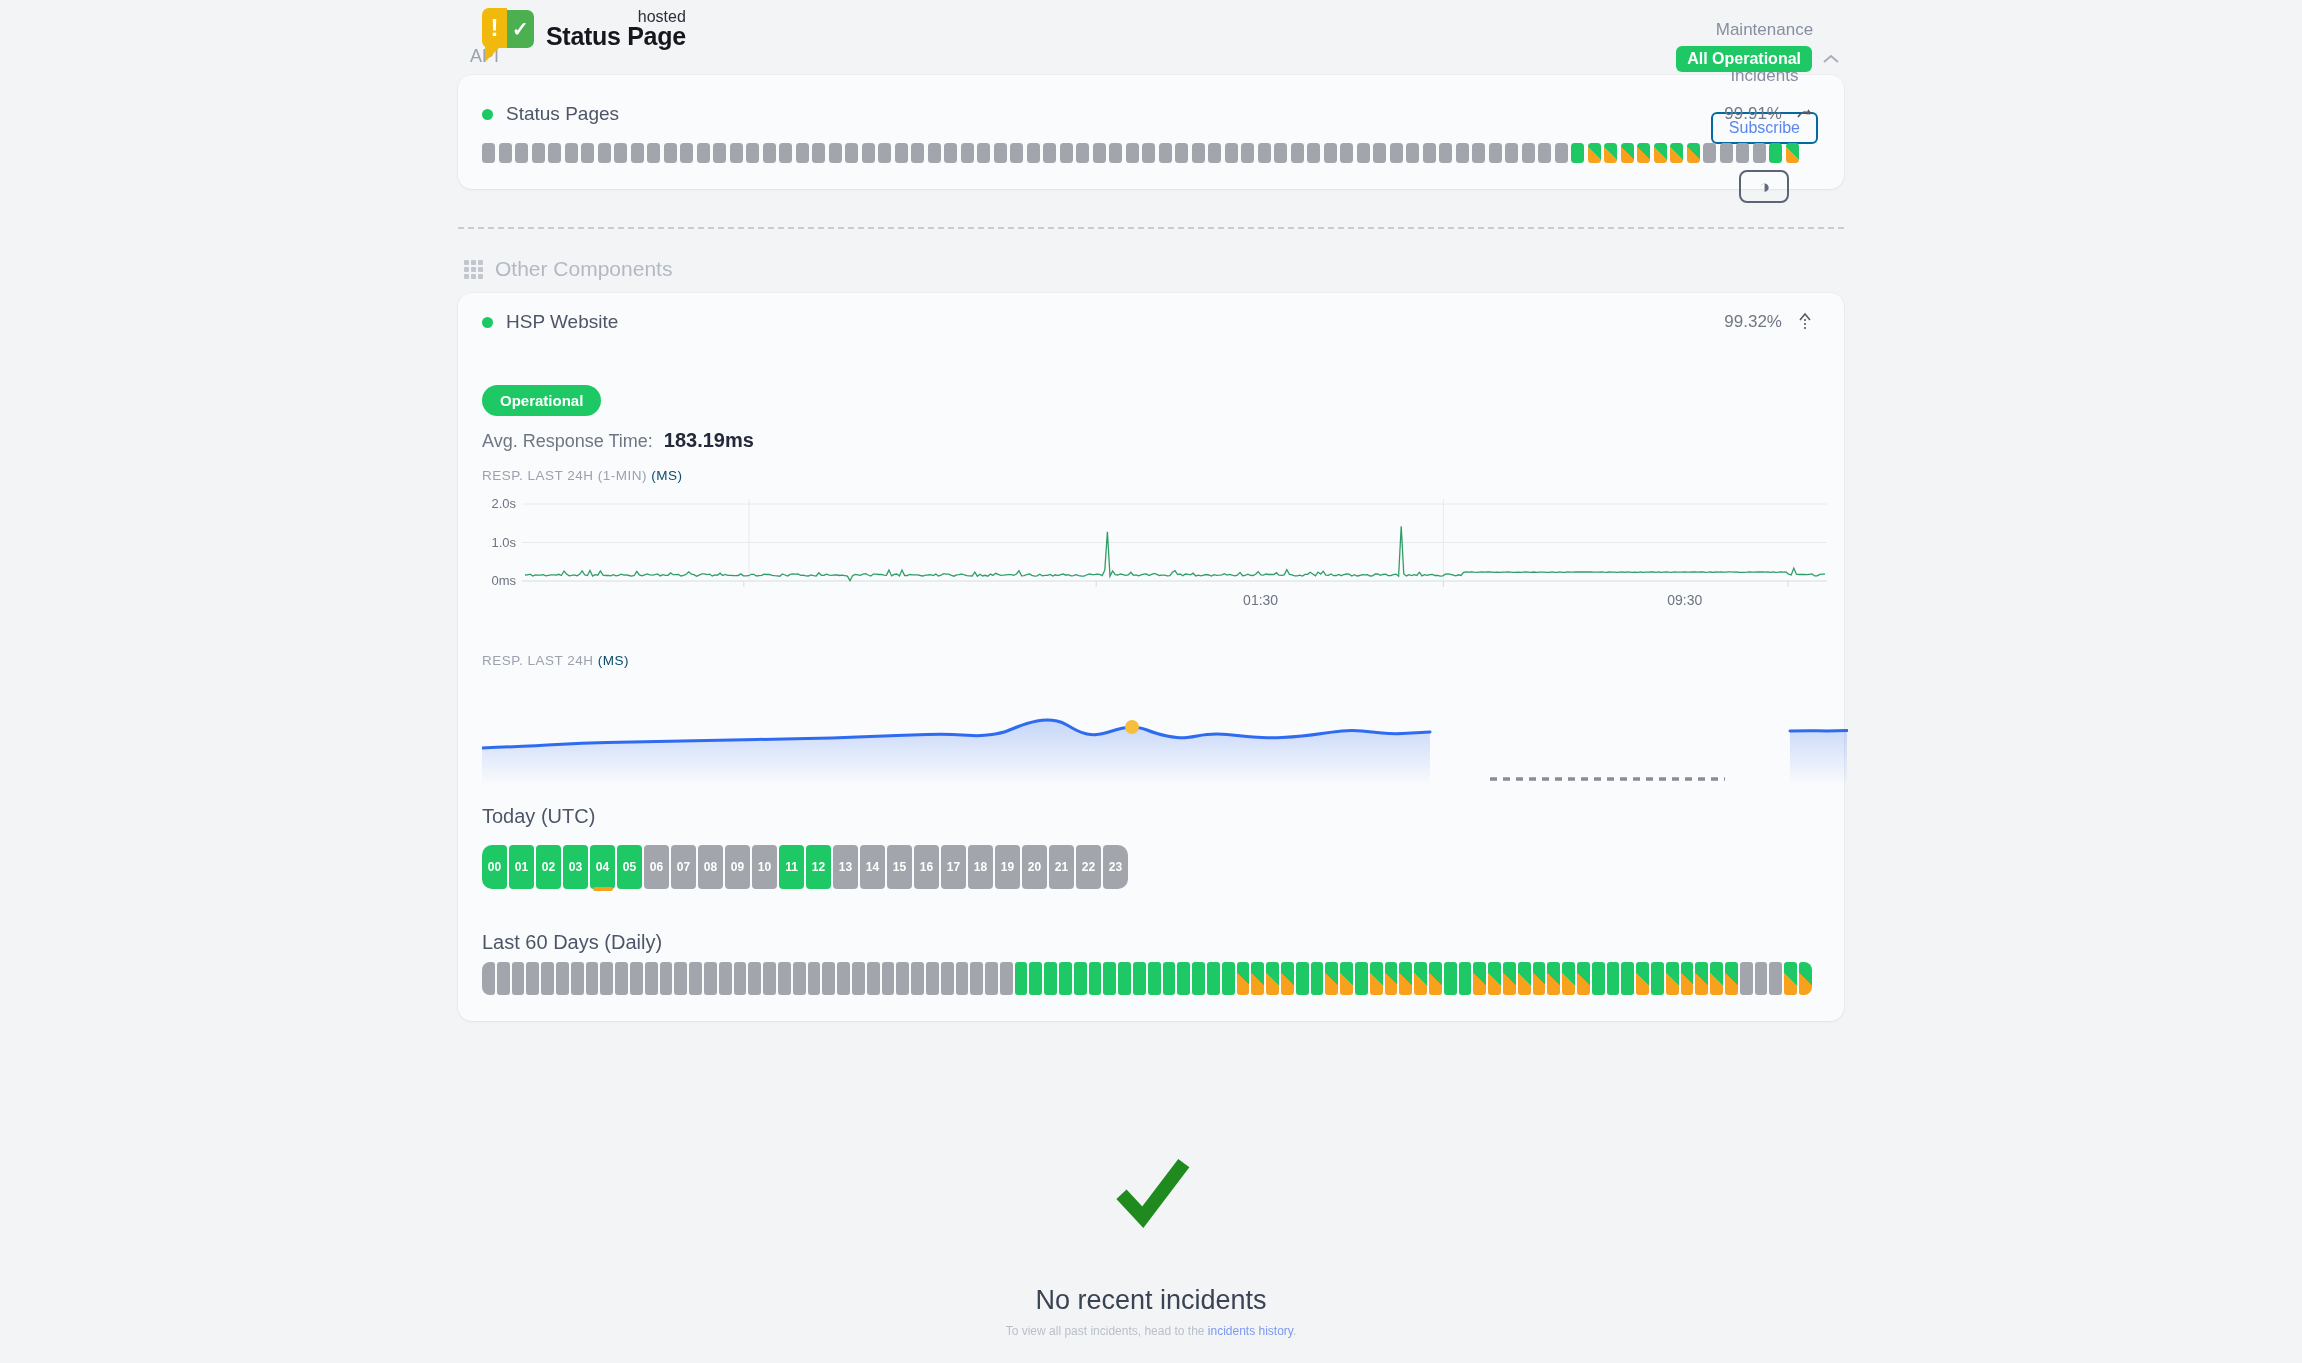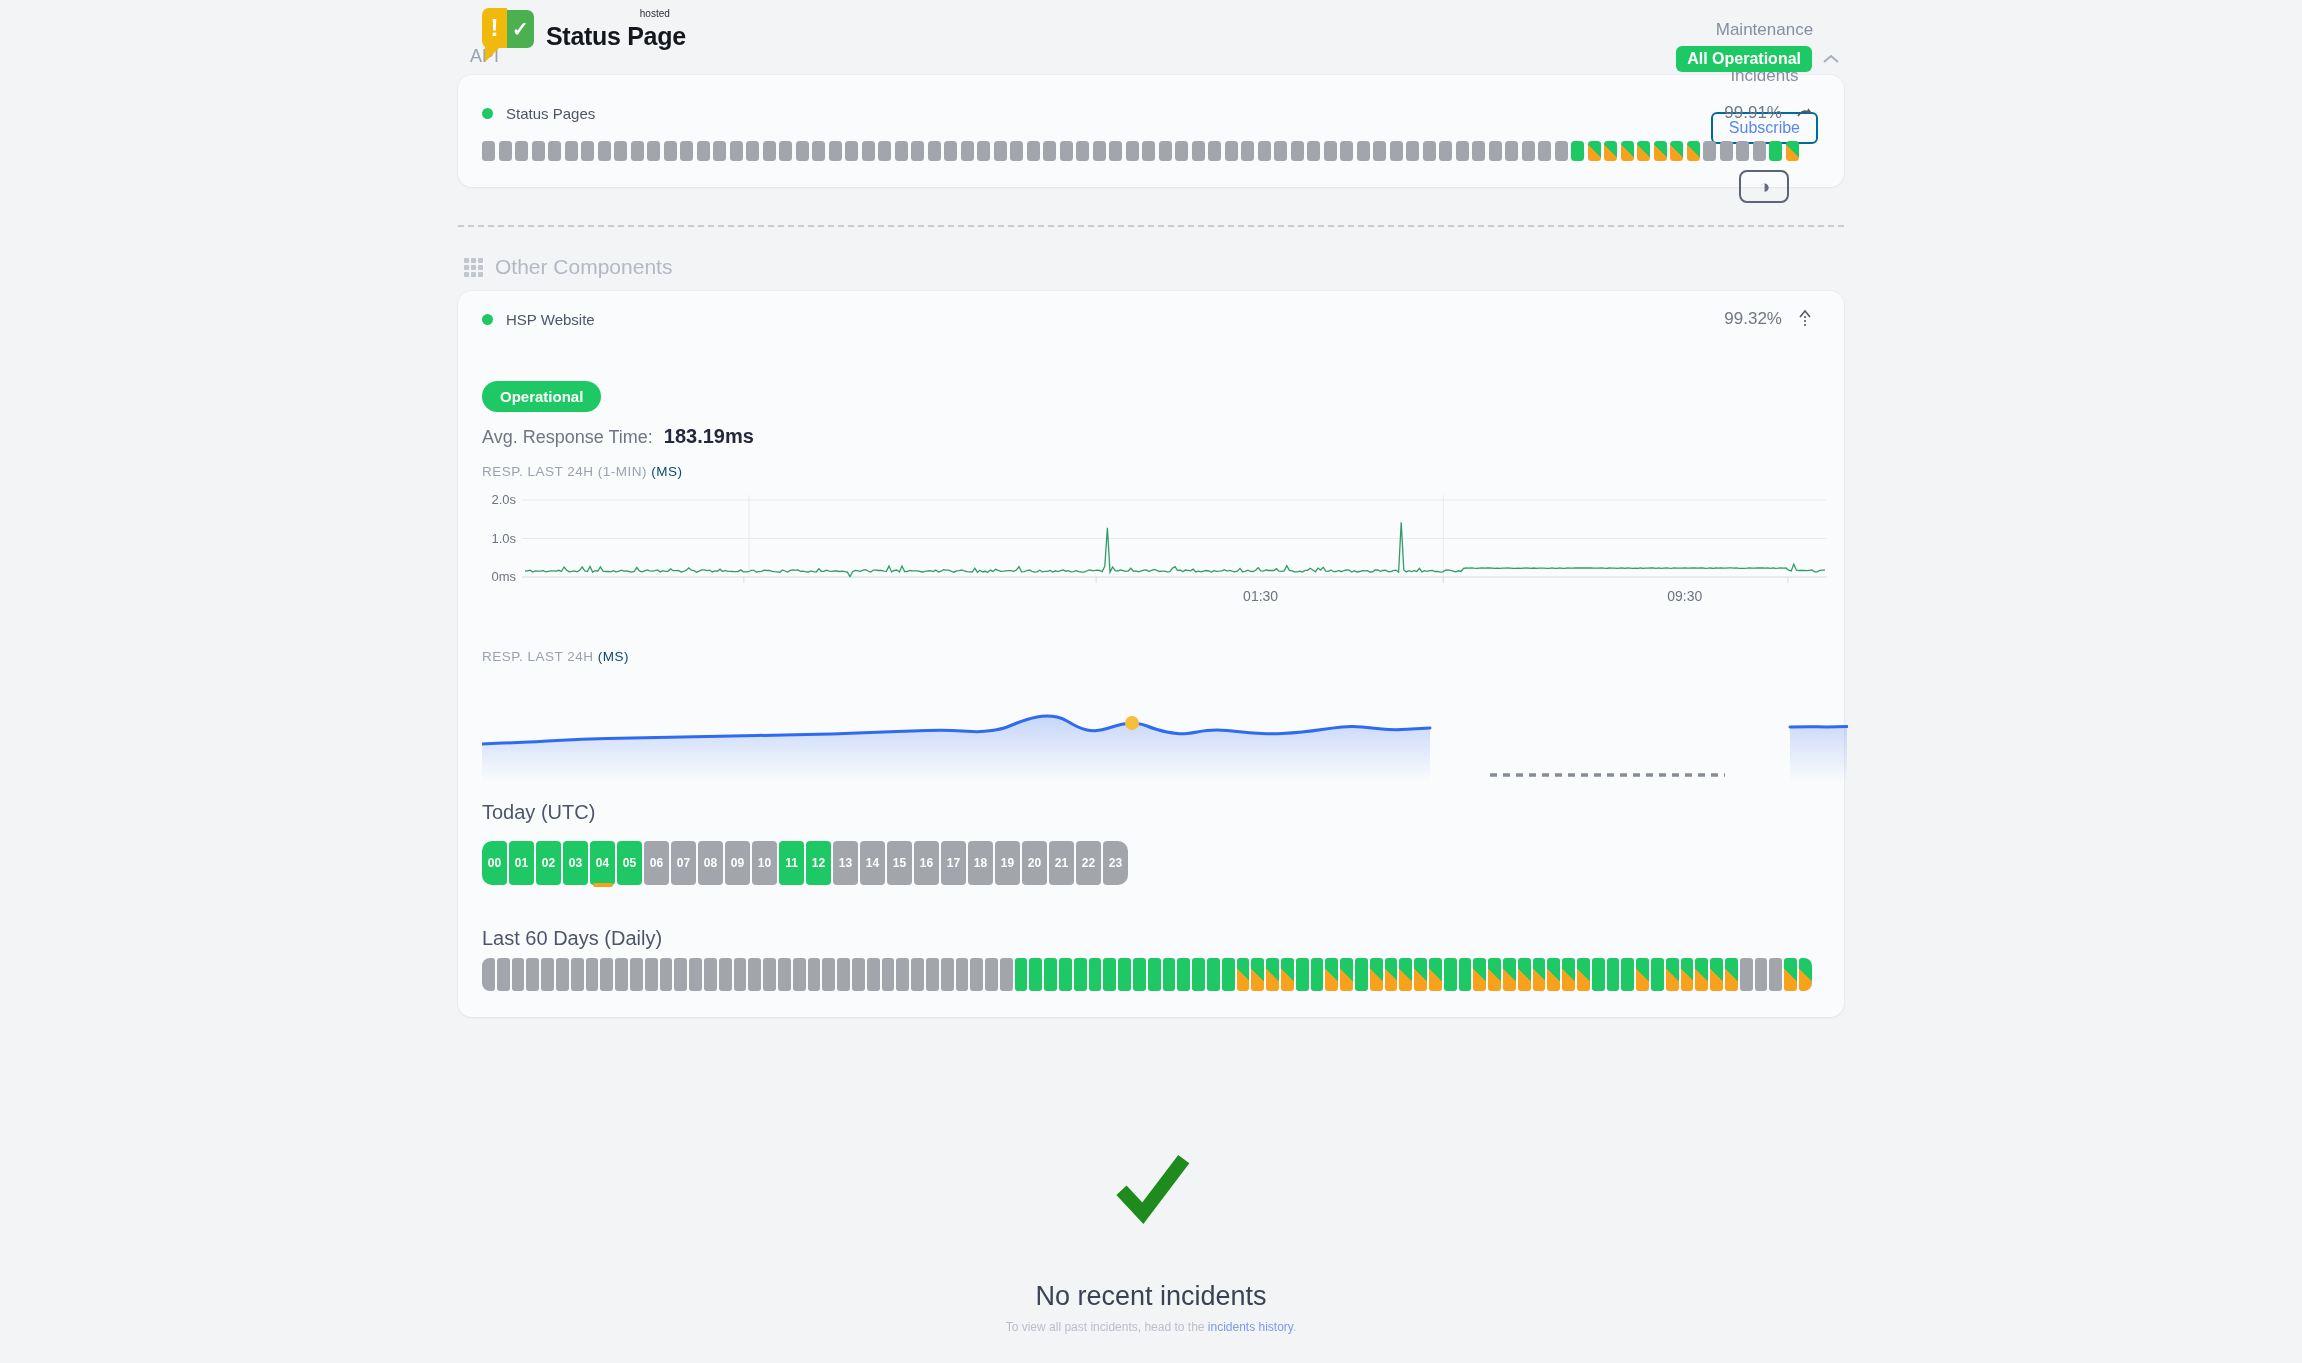--- a/index.html
+++ b/index.html
@@ -14,40 +14,40 @@
   .container { width:1386px; margin:0 auto; position:relative; }
 
   
   .header { display:flex; align-items:flex-start; justify-content:space-between; padding-top:8px; height:52px; }
   .brand { display:flex; align-items:flex-start; gap:12px; margin-left:24px; cursor:pointer; }
   .logo { position:relative; width:52px; height:58px; }
   .logo-left { position:absolute; left:0; top:0; width:25px; height:40px; background:#f0b90b; border-radius:7px 0 0 7px; color:#fff; font-weight:bold; font-size:24px; display:flex; align-items:center; justify-content:center; }
   .logo-right { position:absolute; left:25px; top:2px; width:27px; height:38px; background:#4caf50; border-radius:0 7px 7px 0; color:#fff; font-weight:bold; font-size:20px; display:flex; align-items:center; justify-content:center; }
   .logo-tail { position:absolute; left:3px; top:39px; width:0; height:0; border-top:15px solid #f0b90b; border-right:15px solid transparent; }
   .brand-text { position:relative; padding-top:14px; }
-  .brand-tag { position:absolute; top:0; right:16px; font-size:10px; color:#2b2e37; }
+  .brand-tag { position:absolute; top:0; right:0; font-size:16px; color:#2b2e37; }
   .brand-title { font-size:25px; font-weight:bold; color:#15171e; letter-spacing:-0.3px; white-space:nowrap; }
   .nav { display:flex; align-items:center; gap:26px; margin-top:12px; margin-right:26px;flex-direction:column; }
   .nav-link { font-size:17px; color:#868ea2; cursor:pointer; text-decoration:none; }
   .subscribe-btn { background:transparent; border:2px solid #0369a1; color:#5b86ee; font-size:16px; font-family:inherit; border-radius:6px; padding:5px 16px; cursor:pointer; }
   .theme-toggle { background:transparent; border:2px solid #5b6477; border-radius:8px; width:50px; height:33px; display:flex; align-items:center; justify-content:center; cursor:pointer; }
   .theme-icon { font-size:19px; color:#626b80; line-height:1; }
 
   .overall-row { position:absolute; top:46px; right:4px; display:flex; align-items:center; gap:10px; }
   .overall-badge { background:var(--up); color:#fff; font-size:16px; font-weight:bold; border-radius:6px; padding:4px 11px; }
   .chevron-up { stroke:#a8aeb9; stroke-width:2; fill:none; cursor:pointer; }
 
   .section-title { font-size:18px; color:#9aa1b0; margin-left:12px; margin-top:-6px; }
 
   .card { background:#fafbfc; border-radius:14px; box-shadow:0 1px 3px rgba(20,30,60,.05), 0 0 0 1px rgba(20,30,60,.025); }
   .card-api { margin-top:8px; padding:28px 24px 26px; }
   .comp-row { display:flex; align-items:center; justify-content:space-between; }
   .comp-left { display:flex; align-items:center; gap:13px; }
   .dot { width:11px; height:11px; border-radius:50%; background:var(--up); }
-  .comp-name { font-size:15px; color:#4d5668; font-weight:500; }
+  .comp-name { font-size:19px; color:#4d5668; font-weight:500; }
   .comp-right { display:flex; align-items:center; gap:14px; margin-right:6px; }
   .uptime { font-size:17px; color:#707784; }
   .icon-svg { stroke:#555b66; fill:none; stroke-width:1.6; cursor:pointer; }
 
   .strip { display:flex; margin-top:18px; }
   .strip .bar { display:block; border-radius:3.5px; }
   .strip-sm { gap:3.5px; }
   .strip-sm .bar { width:13px; height:20px; }
   .strip-lg { gap:2px; margin-top:8px; }
   .strip-lg .bar { width:12.8px; height:33px; border-radius:3px; }

